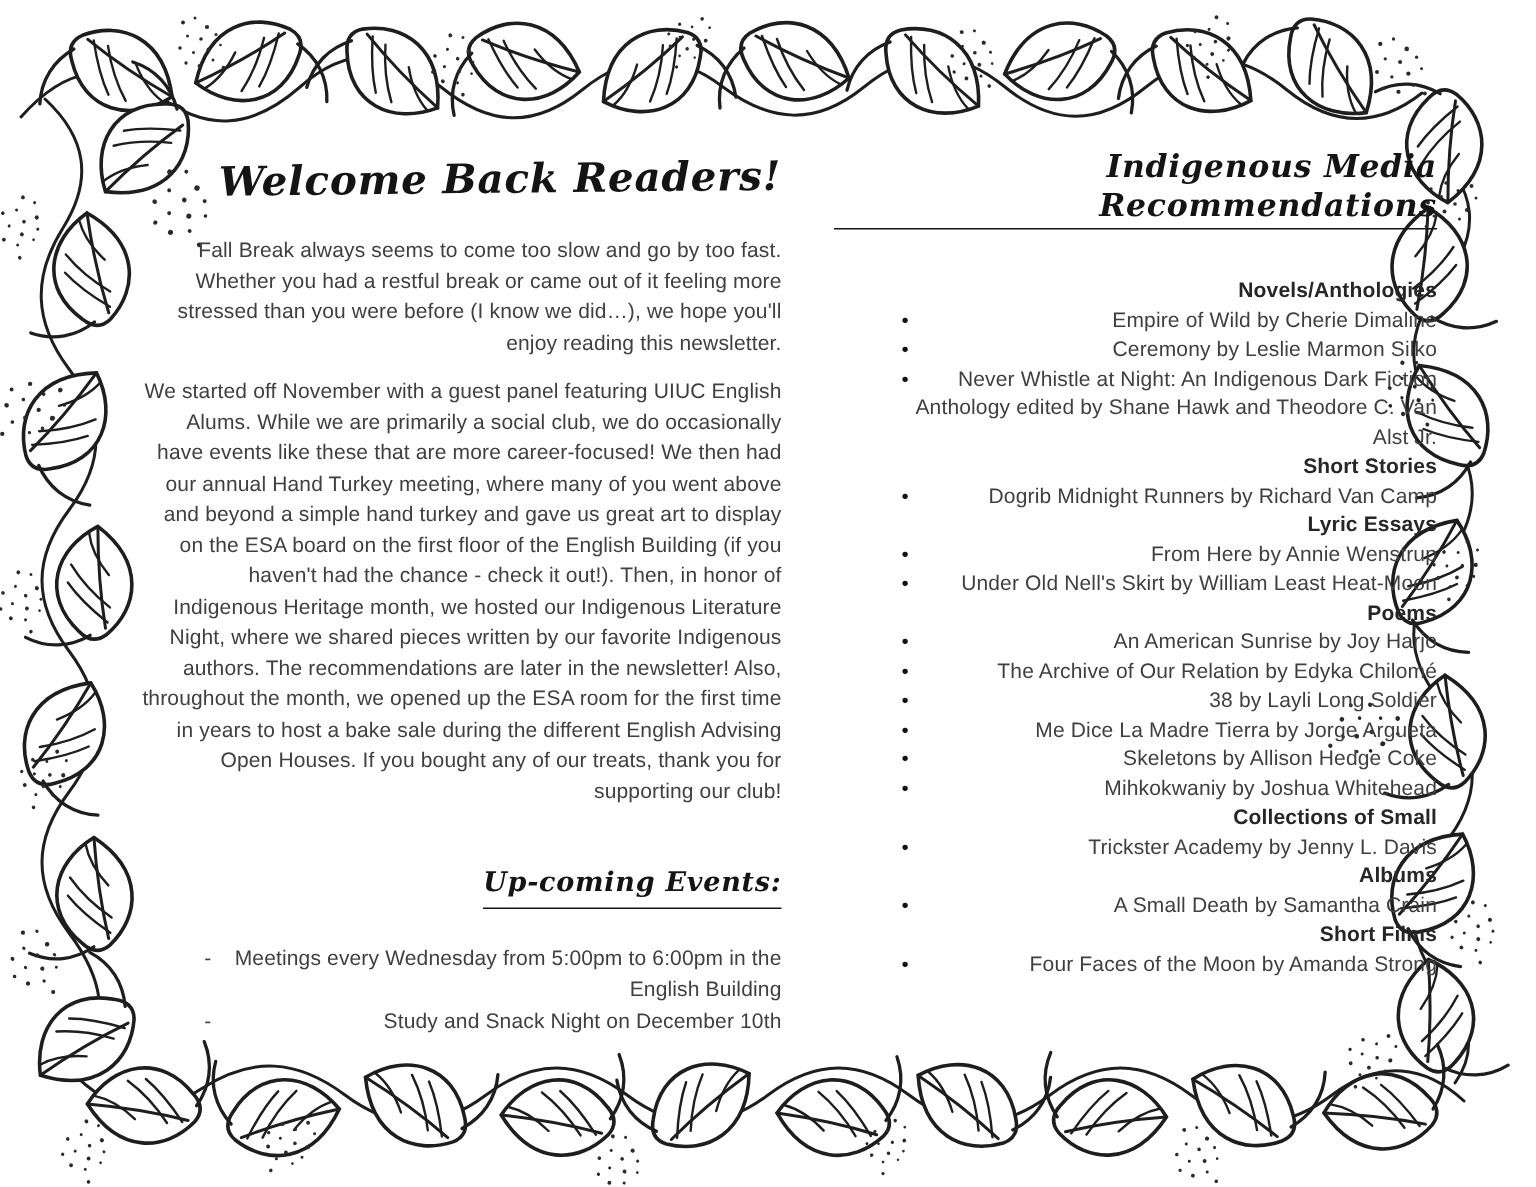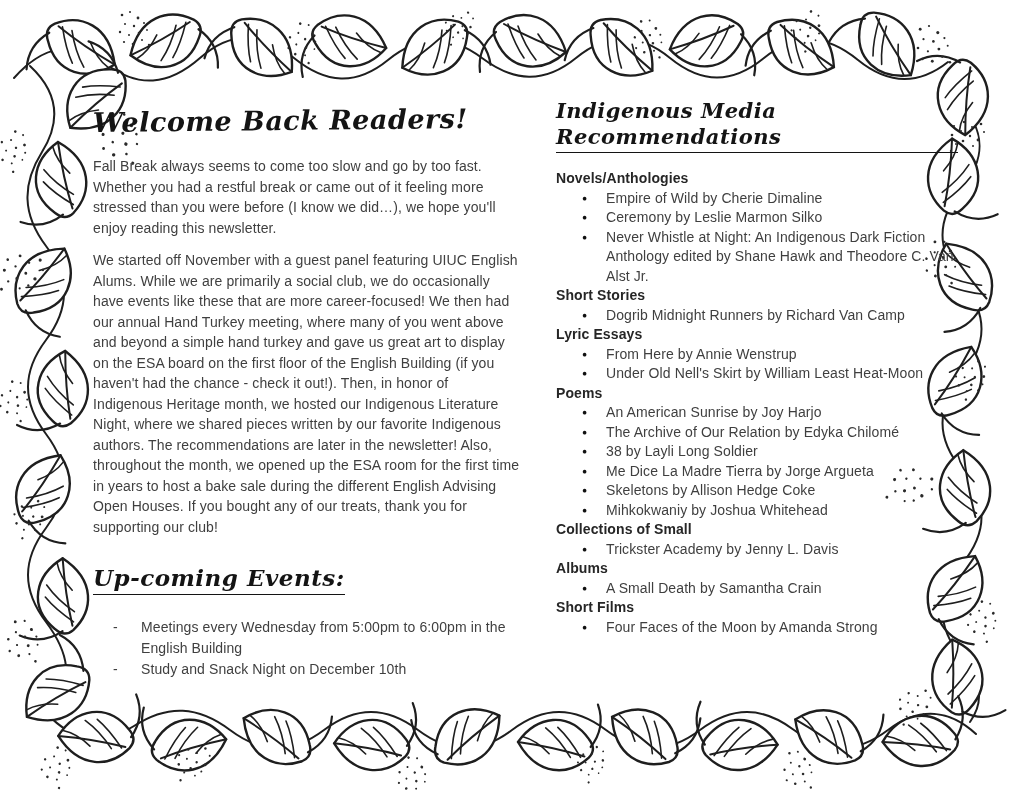--- a/index.html
+++ b/index.html
@@ -4,21 +4,21 @@
 <style>
   * { margin:0; padding:0; box-sizing:border-box; }
   html,body { width:1024px; height:791px; }
   body {
     background:#ffffff;
     font-family:"Liberation Sans", sans-serif;
     position:relative;
     overflow:hidden;
     color:#3f3f3f;
   }
-  .page { position:absolute; inset:0; }
+  .page { position:absolute; inset:0;text-align:right; }
 
   
   .border-svg { position:absolute; top:0; left:0; width:1024px; height:791px; pointer-events:none; }
   .blade { fill:#ffffff; stroke:var(--ink,#1e1e1e); stroke-width:2.4; stroke-linecap:round; }
   .vein  { fill:none; stroke:var(--ink,#1e1e1e); stroke-width:2;   stroke-linecap:round; }
   .vein2 { fill:none; stroke:var(--ink,#1e1e1e); stroke-width:1.6; stroke-linecap:round; }
   .stem  { fill:none; stroke:var(--ink,#1e1e1e); stroke-width:2.2; stroke-linecap:round; }
   .wave  { fill:none; stroke:var(--ink,#1e1e1e); stroke-width:2;   stroke-linecap:round; }
   .dots circle { fill:#2a2a2a; }
 
@@ -29,35 +29,35 @@
   
   .script {
     font-family:"DejaVu Serif", serif;
     font-style:italic;
     font-weight:700;
     color:var(--heading,#141414);
     letter-spacing:.5px;
   }
   .welcome { font-size:27px; line-height:34px; transform:rotate(-.6deg); transform-origin:left bottom; }
   .underlined { display:inline-block; border-bottom:1.6px solid var(--heading,#141414); padding-bottom:2px; }
-  .events-heading { font-size:23px; line-height:28px; margin-top:27px; }
+  .events-heading { font-size:18px; line-height:28px; margin-top:38px; }
   .media-heading  { font-size:21px; line-height:26px; }
 
   
   .body-para { font-size:14px; line-height:20.5px; color:var(--text,#3f3f3f); margin-top:16px; letter-spacing:.1px; }
   .body-para + .body-para { margin-top:12px; }
 
   
   .events-list { margin-top:22px; padding-left:20px; }
   .event-item { display:flex; font-size:14px; line-height:21px; color:var(--text,#3f3f3f); letter-spacing:.1px; }
   .event-item .dash { width:28px; flex:0 0 28px; }
   .event-item .event-text { flex:1; }
 
   
-  .media-sections { margin-top:16px; }
+  .media-sections { margin-top:31px; }
   .category { font-weight:700; font-size:14px; line-height:19.5px; color:#262626; letter-spacing:.1px; }
   .media-item { display:flex; font-size:14px; line-height:19.5px; color:var(--text,#3f3f3f); padding-left:26px; letter-spacing:.1px; }
   .media-item .bullet { width:24px; flex:0 0 24px; font-size:8.5px; line-height:19.5px; color:#111; }
   .media-item .item-text { flex:1; }
 </style>
 </head>
 <body style="background: rgb(255, 255, 255);">
 
 <div class="page">
 

